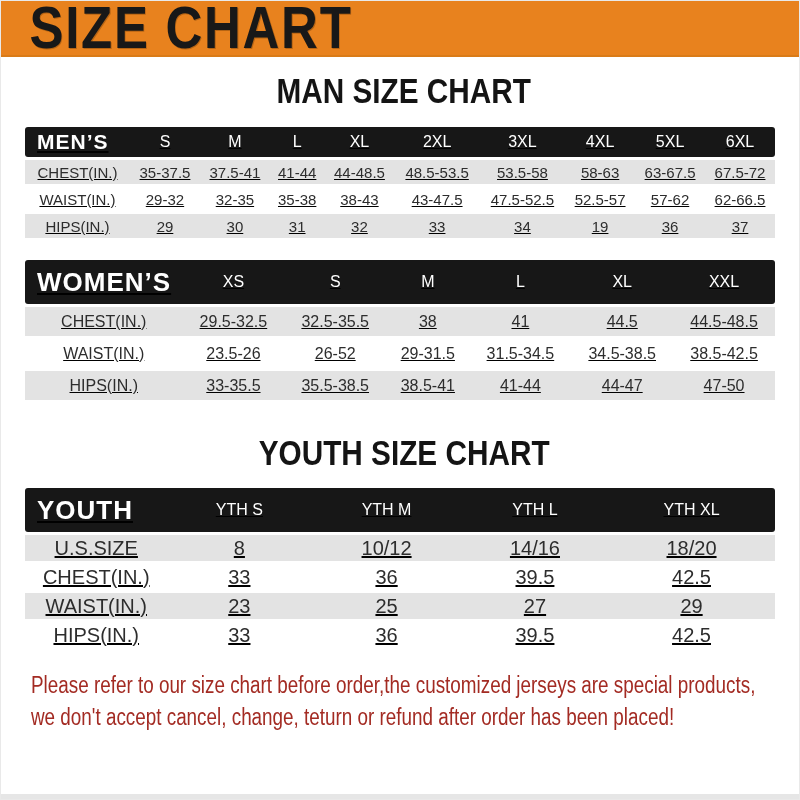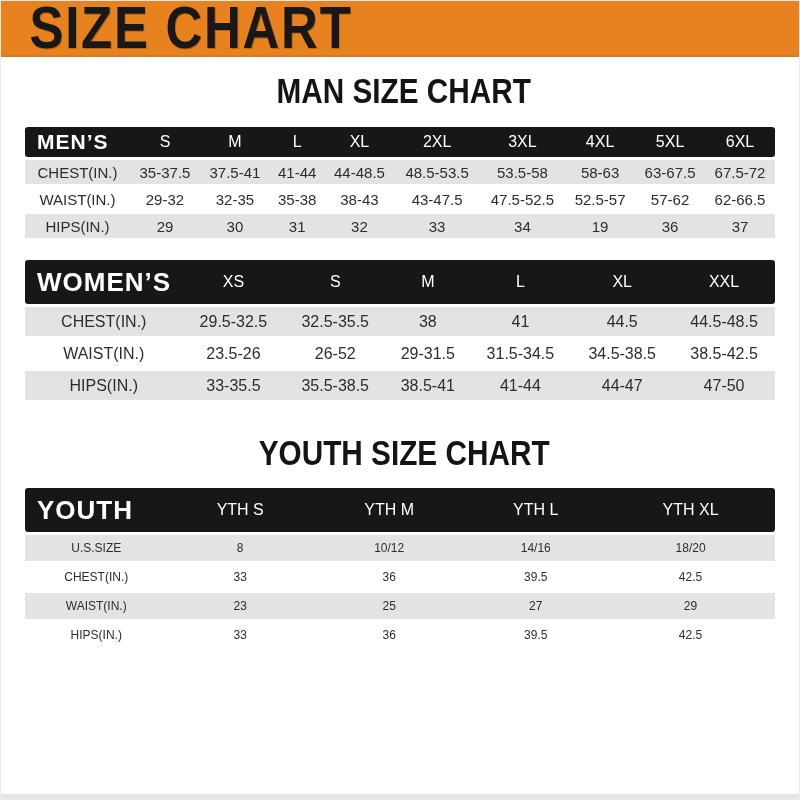--- a/index.html
+++ b/index.html
@@ -39,20 +39,21 @@
     font-size: 35px; font-weight: 700; color: #141414;
     letter-spacing: 0px;
   }
   .section-heading.first { margin-top: 16px; }
   .section-heading.youth-h { margin-top: 32px; }
   
   table.size-table {
     width: 750px; margin: 16px auto;
     border-collapse: separate; border-spacing: 0 3px;
     table-layout: auto;
+    text-decoration: underline;
   }
   table.men { margin-top: 15px; }
   table.women { margin-top: 14px; }
   table.youth { margin-top: 14px; }
   .size-table thead th {
     background: var(--bar_black, #171717);
     color: #ffffff; font-weight: 400;
     vertical-align: middle; text-align: center;
     padding: 0 4px; white-space: nowrap;
   }
@@ -67,21 +68,21 @@
   .women thead th, .youth thead th { height: 44px; font-size: 16px; }
   .women thead th:first-child, .youth thead th:first-child { font-size: 26px; }
   .size-table tbody td {
     text-align: center; vertical-align: middle;
     color: #2d2d2d; background: #ffffff;
     padding: 0 3px; white-space: nowrap;
   }
   .size-table tbody tr:nth-child(odd) td { background: var(--row_gray, #E3E3E3); }
   .men tbody td { height: 24px; font-size: 15px; }
   .women tbody td { height: 29px; font-size: 16px; }
-  .youth tbody td { height: 26px; font-size: 12px; }
+  .youth tbody td { height: 26px; font-size: 20px; }
   .men th.corner-col { width: 14%; }
   .women th.corner-col { width: 21%; }
   .youth th.corner-col { width: 19%; }
   
   .footer-note {
     margin-top: 18px; padding-left: 30px;
     color: var(--footer_red, #A32B23);
   }
   .footer-note .line {
     display: block; font-size: 23px; line-height: 32px; font-weight: 400;
@@ -244,15 +245,19 @@
       <tr>
         <td>HIPS(IN.)</td>
         <td>33</td>
         <td>36</td>
         <td>39.5</td>
         <td>42.5</td>
       </tr>
     </tbody>
   </table>
 
+  <div class="footer-note">
+    <span class="line">Please refer to our size chart before order,the customized jerseys are special products,</span>
+    <span class="line">we don't accept cancel, change, teturn or refund after order has been placed!</span>
+  </div>
 
   <div class="bottom-strip"></div>
 </div>
 
 </body></html>

